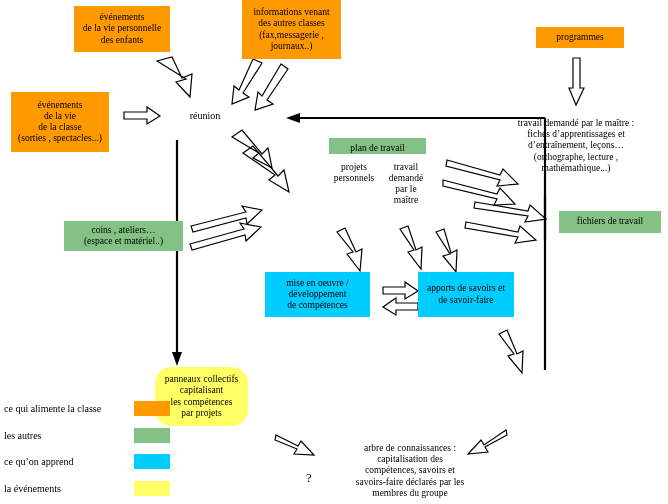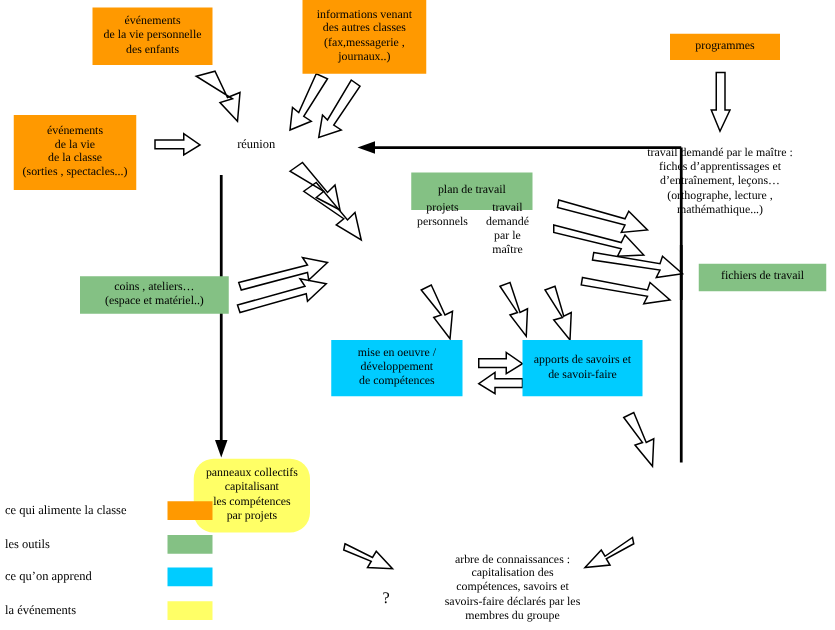--- a/index.html
+++ b/index.html
@@ -193,21 +193,21 @@
   </div>
 
   <div class="box plain" style="left:490px; top:115px; width:172px; height:62px; font-size:9.5px;">
     <span>travail demandé par le maître :
 fiches d’apprentissages et
 d’entraînement, leçons…
 (orthographe, lecture ,
 mathémathique...)</span>
   </div>
 
-  <div class="box green" style="left:329px; top:138px; width:97px; height:30px; font-size:9.5px;">
+  <div class="box green" style="left:329px; top:138px; width:97px; height:16px; font-size:9.5px;justify-content:flex-end;">
     <span>plan de travail</span>
   </div>
 
   <div class="box plain" style="left:328px; top:160px; width:52px; height:26px; font-size:9.5px;">
     <span>projets
 personnels</span>
   </div>
 
   <div class="box plain" style="left:385px; top:160px; width:42px; height:48px; font-size:9.5px;">
     <span>travail
@@ -253,21 +253,21 @@
   </div>
 
   <div class="qmark" style="left:306px; top:470px;">?</div>
 
   <div class="legend-row" style="left:4px; top:401px;">
     <span class="legend-label">ce qui alimente la classe</span>
     <span class="legend-swatch orange"></span>
   </div>
 
   <div class="legend-row" style="left:4px; top:428px;">
-    <span class="legend-label">les outils</span>
+    <span class="legend-label">les autres</span>
     <span class="legend-swatch green"></span>
   </div>
 
   <div class="legend-row" style="left:4px; top:454px;justify-content:flex-end;">
     <span class="legend-label">ce qu’on apprend</span>
     <span class="legend-swatch cyan"></span>
   </div>
 
   <div class="legend-row" style="left:4px; top:481px;">
     <span class="legend-label">la événements</span>

